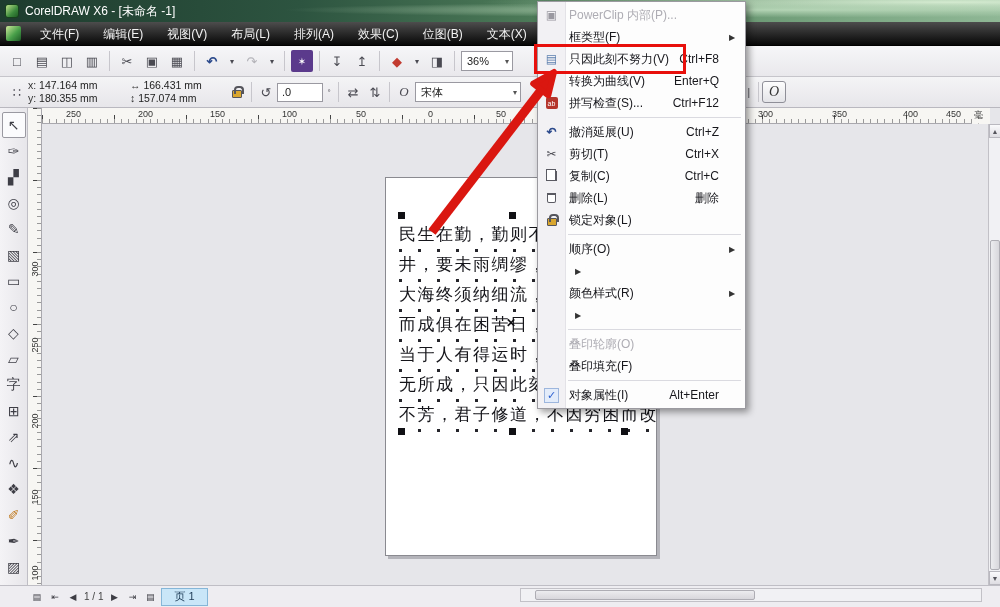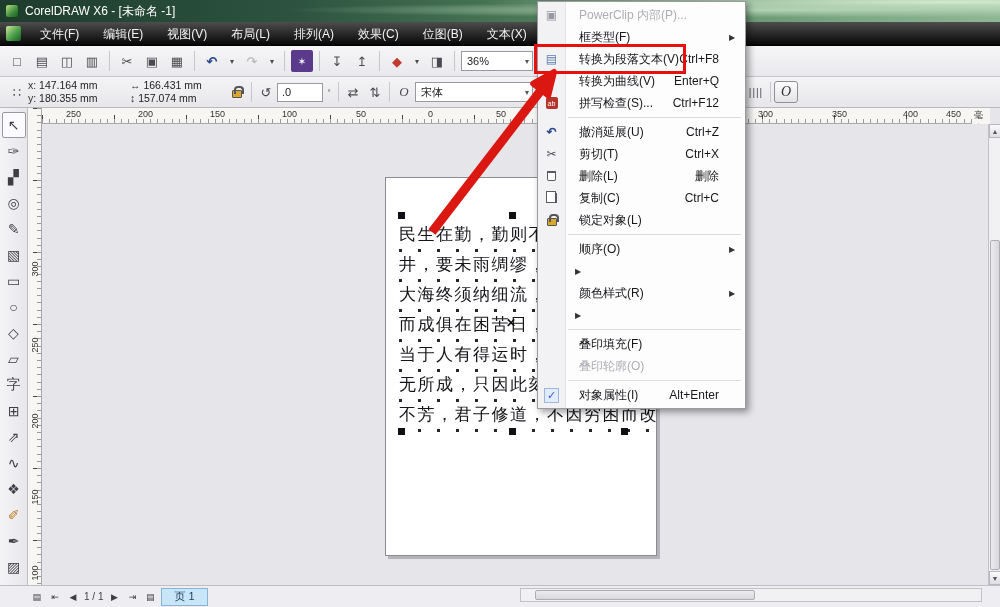--- a/index.html
+++ b/index.html
@@ -71,21 +71,21 @@
   .navbtn{width:14px;text-align:center;color:#3d3d44;font-size:9px}
   .pagetab{height:18px;padding:0 12px;background:#c9e6f8;border:1px solid #85b6d8;display:flex;font-size:11px;color:#1c3a55;gap:4px}
   .hscroll{position:absolute;left:520px;top:2px;width:462px;height:14px;background:#f1f1f4;border:1px solid #c2c1c7}
   .hthumb{position:absolute;left:14px;top:1px;width:220px;height:10px;background:linear-gradient(#ececef,#d8d7dc);border:1px solid #aeadb4;border-radius:2px}
 
   
   .ctxmenu{left:537px;top:1px;width:209px;background:#fdfdfd;border:1px solid #9b9aa0;box-shadow:3px 3px 7px rgba(0,0,0,.4);z-index:40;padding:2px 0}
   .ctxmenu::before{content:"";position:absolute;left:0;top:0;bottom:0;width:27px;background:#f2f1f4;border-right:1px solid #e3e2e7}
   .mi{position:relative;height:22px;display:flex;align-items:center;font-size:12px;color:#17171c;cursor:default}
   .mi-ic{width:27px;display:flex;align-items:center;justify-content:center;font-size:12px;color:#44444c;flex-shrink:0}
-  .mi-label{padding-left:14px;flex:1;white-space:nowrap}
+  .mi-label{padding-left:4px;flex:1;white-space:nowrap}
   .mi-short{padding-right:10px;white-space:nowrap}
   .mi-sub{width:16px;font-size:8px;color:#333;text-align:left}
   .msep{height:7px;display:flex;align-items:center}
   .msep::after{content:"";height:1px;background:#dadae0;flex:1;margin-left:30px;margin-right:4px}
   .mi.dis .mi-label,.mi.dis .mi-short{color:#aeadb4}
   .ic-undo{color:#2c4a8c;font-weight:bold}
   .ic-spell{width:12px;height:12px;background:#b5352c;border-radius:2px;color:#fff;font-size:7px;display:flex;align-items:center;justify-content:center}
   .ic-copy{position:relative;width:8px;height:10px;border:1px solid #5a5a62;background:#fff;margin-left:3px}
   .ic-copy::before{content:"";position:absolute;left:-4px;top:-3px;width:8px;height:10px;border:1px solid #5a5a62;background:#fff}
   .ic-trash{position:relative;width:9px;height:10px;border:1px solid #5a5a62;border-top:2px solid #5a5a62;border-radius:0 0 2px 2px;background:#fff}
@@ -138,21 +138,21 @@
   <span class="tsep"></span>
   <span class="tbtn purple">✶</span>
   <span class="tsep"></span>
   <span class="tbtn">↧</span>
   <span class="tbtn">↥</span>
   <span class="tsep"></span>
   <span class="tbtn redic">◆</span>
   <span class="tbtn small">▾</span>
   <span class="tbtn">◨</span>
   <span class="tsep"></span>
-  <span class="combo" style="width:72px">
+  <span class="combo" style="width:52px">
     <span>36%</span>
     <span class="car">▾</span>
   </span>
 </div>
 
 <div class="abs propbar">
   <span class="tbtn">∷</span>
   <span class="coordcol" style="width:102px">
     <span><b>x:</b> <span class="valbox">147.164 mm</span></span>
     <span><b>y:</b> <span class="valbox">180.355 mm</span></span>
@@ -166,21 +166,21 @@
     </span>
   <span class="tsep"></span>
   <span class="tbtn">↺</span>
   <span class="inputbox">.0</span>
   <span class="tbtn small">°</span>
   <span class="tsep"></span>
   <span class="tbtn">⇄</span>
   <span class="tbtn">⇅</span>
   <span class="tsep"></span>
   <span class="tbtn" style="font-style:italic;font-family:'Liberation Serif',serif">O</span>
-  <span class="combo" style="width:118px">
+  <span class="combo" style="width:106px">
     <span>宋体</span>
     <span class="car">▾</span>
   </span>
   <span style="width:88px"></span>
   <span class="tbtn grayed">≡</span>
   <span class="tbtn grayed">≡</span>
   <span class="tsep"></span>
   <span class="tbtn">A</span>
   <span class="tbtn" style="font-size:10px">abI</span>
   <span class="tsep"></span>
@@ -284,21 +284,21 @@
       <span class="mi-sub"></span>
   </div>
   <div class="mi">
     <span class="mi-ic"></span>
     <span class="mi-label">框类型(F)</span>
       <span class="mi-short"></span>
     <span class="mi-sub">▶</span>
   </div>
   <div class="mi">
     <span class="mi-ic ic-para">▤</span>
-    <span class="mi-label">转换为段落文本(V)</span>
+    <span class="mi-label">只因此刻不努力(V)</span>
     <span class="mi-short">Ctrl+F8</span>
       <span class="mi-sub"></span>
   </div>
   <div class="mi">
     <span class="mi-ic">◌</span>
     <span class="mi-label">转换为曲线(V)</span>
     <span class="mi-short">Enter+Q</span>
       <span class="mi-sub"></span>
   </div>
   <div class="mi">
@@ -317,36 +317,36 @@
       <span class="mi-sub"></span>
   </div>
   <div class="mi">
     <span class="mi-ic">✂</span>
     <span class="mi-label">剪切(T)</span>
     <span class="mi-short">Ctrl+X</span>
       <span class="mi-sub"></span>
   </div>
   <div class="mi">
     <span class="mi-ic">
+        <span class="ic-copy"></span>
+      </span>
+    <span class="mi-label">复制(C)</span>
+    <span class="mi-short">Ctrl+C</span>
+      <span class="mi-sub"></span>
+  </div>
+  <div class="mi">
+    <span class="mi-ic">
         <span class="ic-trash"></span>
       </span>
     <span class="mi-label">删除(L)</span>
     <span class="mi-short">删除</span>
       <span class="mi-sub"></span>
   </div>
   <div class="mi">
     <span class="mi-ic">
-        <span class="ic-copy"></span>
-      </span>
-    <span class="mi-label">复制(C)</span>
-    <span class="mi-short">Ctrl+C</span>
-      <span class="mi-sub"></span>
-  </div>
-  <div class="mi">
-    <span class="mi-ic">
         <span class="ic-lock"></span>
       </span>
     <span class="mi-label">锁定对象(L)</span>
       <span class="mi-short"></span>
       <span class="mi-sub"></span>
   </div>
   <div class="msep"></div>
   <div class="mi">
     <span class="mi-ic"></span>
       <span class="mi-label">顺序(O)</span>
@@ -363,29 +363,29 @@
       <span class="mi-label">颜色样式(R)</span>
       <span class="mi-short"></span>
     <span class="mi-sub">▶</span>
   </div>
   <div class="mi">
     <span class="mi-ic"></span>
       <span class="mi-short"></span>
     <span class="mi-sub">▶</span>
   </div>
   <div class="msep"></div>
+  <div class="mi dis">
+    <span class="mi-ic"></span>
+      <span class="mi-label">叠印轮廓(O)</span>
+      <span class="mi-short"></span>
+      <span class="mi-sub"></span>
+  </div>
   <div class="mi">
     <span class="mi-ic"></span>
       <span class="mi-label">叠印填充(F)</span>
-      <span class="mi-short"></span>
-      <span class="mi-sub"></span>
-  </div>
-  <div class="mi dis">
-    <span class="mi-ic"></span>
-      <span class="mi-label">叠印轮廓(O)</span>
       <span class="mi-short"></span>
       <span class="mi-sub"></span>
   </div>
   <div class="msep"></div>
   <div class="mi">
     <span class="mi-ic">
         <span class="ic-check">✓</span>
       </span>
     <span class="mi-label">对象属性(I)</span>
     <span class="mi-short">Alt+Enter</span>

